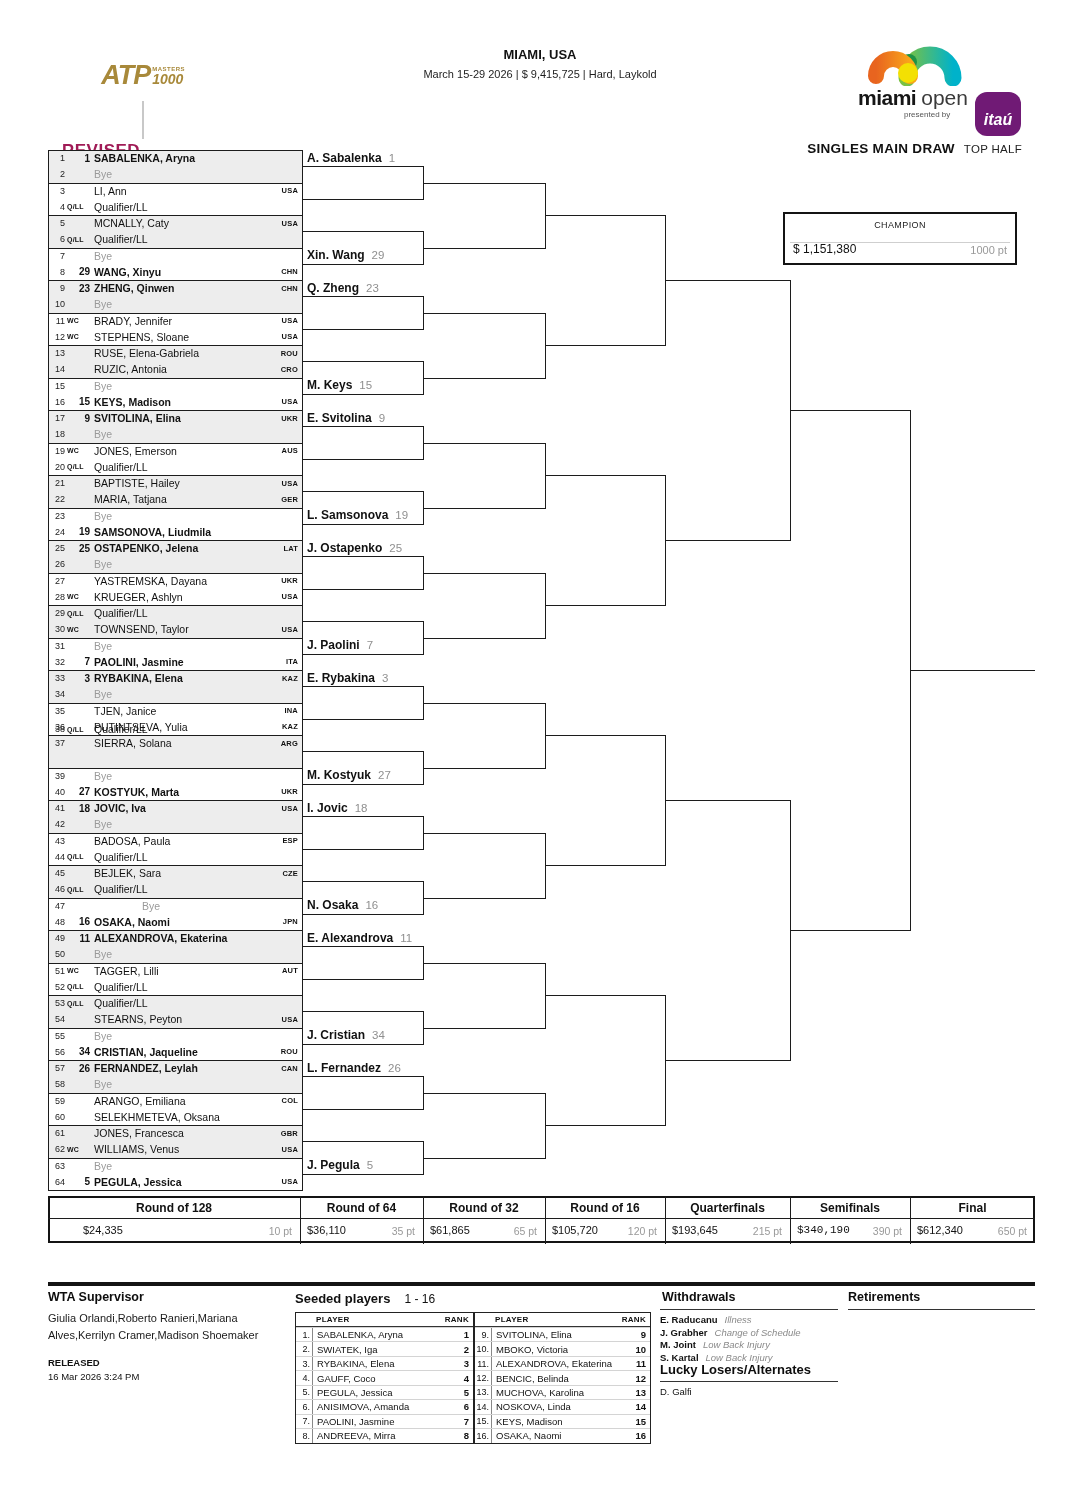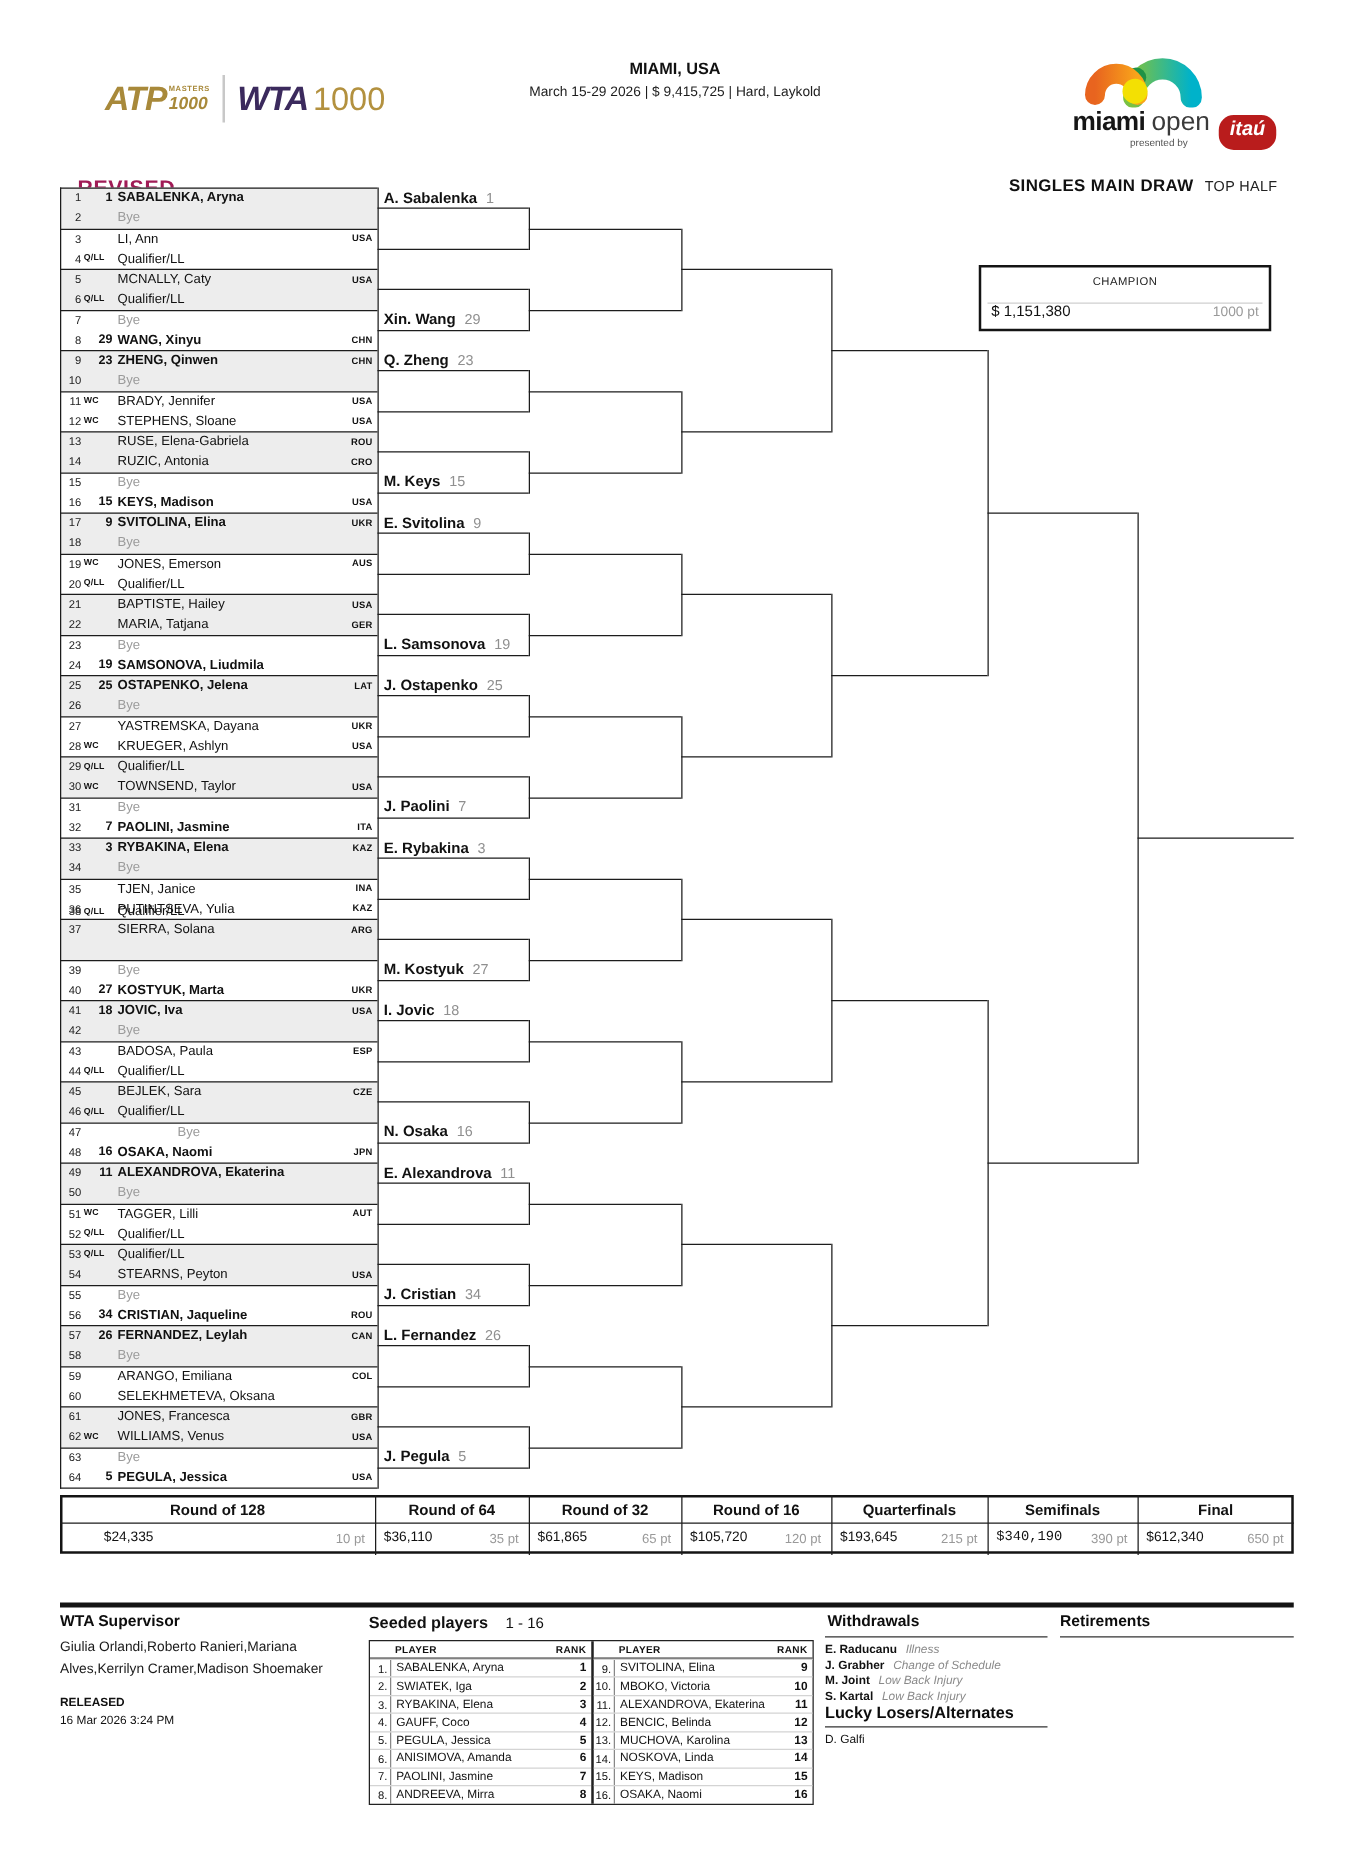--- a/index.html
+++ b/index.html
@@ -1,40 +1,40 @@
 <!DOCTYPE html>
 <html><head>
 <meta charset="utf-8">
 <style>
   * { margin:0; padding:0; box-sizing:border-box; }
   body { background:#fff; font-family:"Liberation Sans", sans-serif; color:#111; }
   .page { position:relative; width:1080px; height:1497px; background:#fff; overflow:hidden; }
   .hline, .vline { position:absolute; background:#1c1c1c; }
 
   
-  .logo-row { position:absolute; left:84px; top:60px; display:flex; align-items:center; gap:10px; }
+  .logo-row { position:absolute; left:84px; top:60px; display:flex; align-items:center; gap:10px;flex-direction:column; }
   .atp-brand { font-style:italic; font-weight:900; font-size:27px; color:#a8893a; letter-spacing:-1px; }
   .atp-stack { display:flex; flex-direction:column; line-height:1; margin-left:2px; color:#a8893a; }
   .atp-masters { font-size:6px; font-weight:bold; letter-spacing:.5px; }
   .atp-1000 { font-size:14px; font-style:italic; font-weight:bold; }
   .logo-div { width:2px; height:38px; background:#c8c8c8; }
   .wta-brand { font-style:italic; font-weight:900; font-size:27px; color:#3b2a5d; letter-spacing:-1px; }
   .wta-1000 { font-size:26px; color:#b3913f; margin-left:4px; font-weight:400; }
   .revised { position:absolute; left:62px; top:109px; font-size:17px; font-weight:900; letter-spacing:.5px; color:#a01b56;margin-top:32px; }
   .title-block { position:absolute; left:290px; top:44px; width:500px; text-align:center; }
   .t-main { font-size:21px; font-weight:bold; color:#0d0d0d; }
   .t-loc { font-size:13px; font-weight:bold; margin-top:3px; }
   .t-date { font-size:11px; margin-top:6px; color:#1d1d1d; }
 
   .miami-logo { position:absolute; left:852px; top:24px; width:180px; }
   .mi-words { position:absolute; left:6px; top:62px; font-size:21px; white-space:nowrap; }
   .mi-w1 { font-weight:900; color:#161616; letter-spacing:-.5px; }
   .mi-w2 { font-weight:300; color:#3a3a3a; margin-left:5px; }
   .mi-pby { position:absolute; left:52px; top:86px; font-size:8px; color:#555; }
-  .itau-badge { position:absolute; left:123px; top:68px; width:46px; height:28px; background:#b91c1c; border-radius:12px; display:flex; align-items:flex-end; justify-content:center; padding-bottom:7px; }
+  .itau-badge { position:absolute; left:123px; top:68px; width:46px; height:44px; background:#701a75; border-radius:12px; display:flex; align-items:flex-end; justify-content:center; padding-bottom:7px; }
   .itau-badge span { color:#fff; font-size:16px; font-weight:bold; font-style:italic; }
   .draw-title-row { position:absolute; left:760px; top:141px; width:262px; display:flex; justify-content:flex-end; align-items:baseline; gap:9px; }
   .dt-main { font-size:13.5px; font-weight:bold; letter-spacing:.3px; }
   .dt-half { font-size:11.5px; letter-spacing:.3px; color:#222; }
 
   
   .champ-box { position:absolute; left:783px; top:212px; width:234px; height:53px; border:2px solid #141414; background:#fff; }
   .champ-label { position:absolute; left:0; right:0; top:6px; text-align:center; font-size:9px; letter-spacing:.4px; color:#222; }
   .champ-rule { position:absolute; left:5px; right:5px; top:28px; height:1px; background:#cfcfcf; }
   .champ-prize { position:absolute; left:8px; bottom:7px; font-size:12px; color:#111; }

